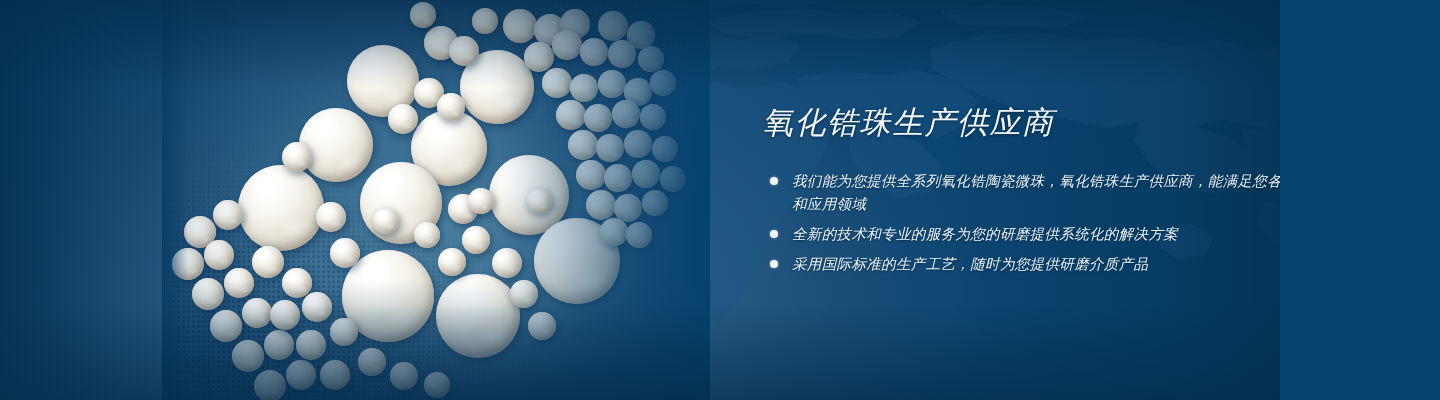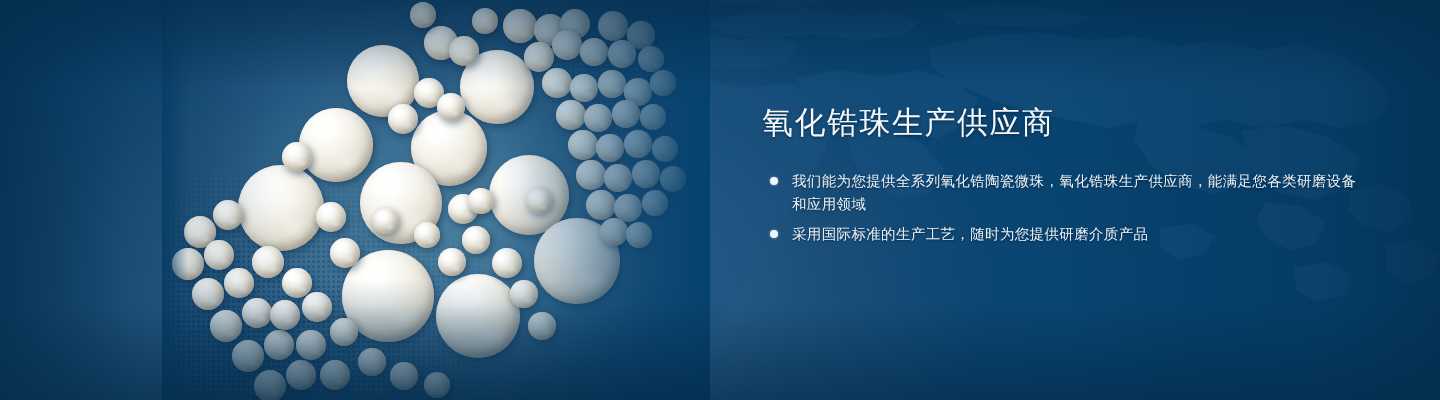--- a/index.html
+++ b/index.html
@@ -6,24 +6,25 @@
     margin: 0;
     padding: 0;
     background: #06426e;
   }
   body {
     font-family: "Liberation Sans", "DejaVu Sans", sans-serif;
   }
 
   .banner {
     position: relative;
-    width: 1440px;
+    width: 1280px;
     height: 400px;
     overflow: hidden;
     background: #06426e;
+    font-style: italic;
   }
 
   
   .bg-base {
     position: absolute;
     inset: 0;
     background:
       radial-gradient(ellipse 780px 470px at 430px 300px,
         #3c7396 0%, #2e628a 26%, #1a4e78 52%, #0b4571 72%, #06426e 100%),
       linear-gradient(180deg, #05395f 0%, #06426e 30%, #064570 70%, #05395f 100%);
@@ -321,18 +322,22 @@
   <div class="content">
     <h1 class="headline">氧化锆珠生产供应商</h1>
 
     <ul class="bullets">
       <li class="bullet">
         <span class="dot"></span>
         <span class="bullet-text">我们能为您提供全系列氧化锆陶瓷微珠，氧化锆珠生产供应商，能满足您各类研磨设备和应用领域</span>
       </li>
       <li class="bullet">
         <span class="dot"></span>
+        <span class="bullet-text">全新的技术和专业的服务为您的研磨提供系统化的解决方案</span>
+      </li>
+      <li class="bullet">
+        <span class="dot"></span>
         <span class="bullet-text">采用国际标准的生产工艺，随时为您提供研磨介质产品</span>
       </li>
     </ul>
   </div>
 
 </div>
 
 </body></html>

